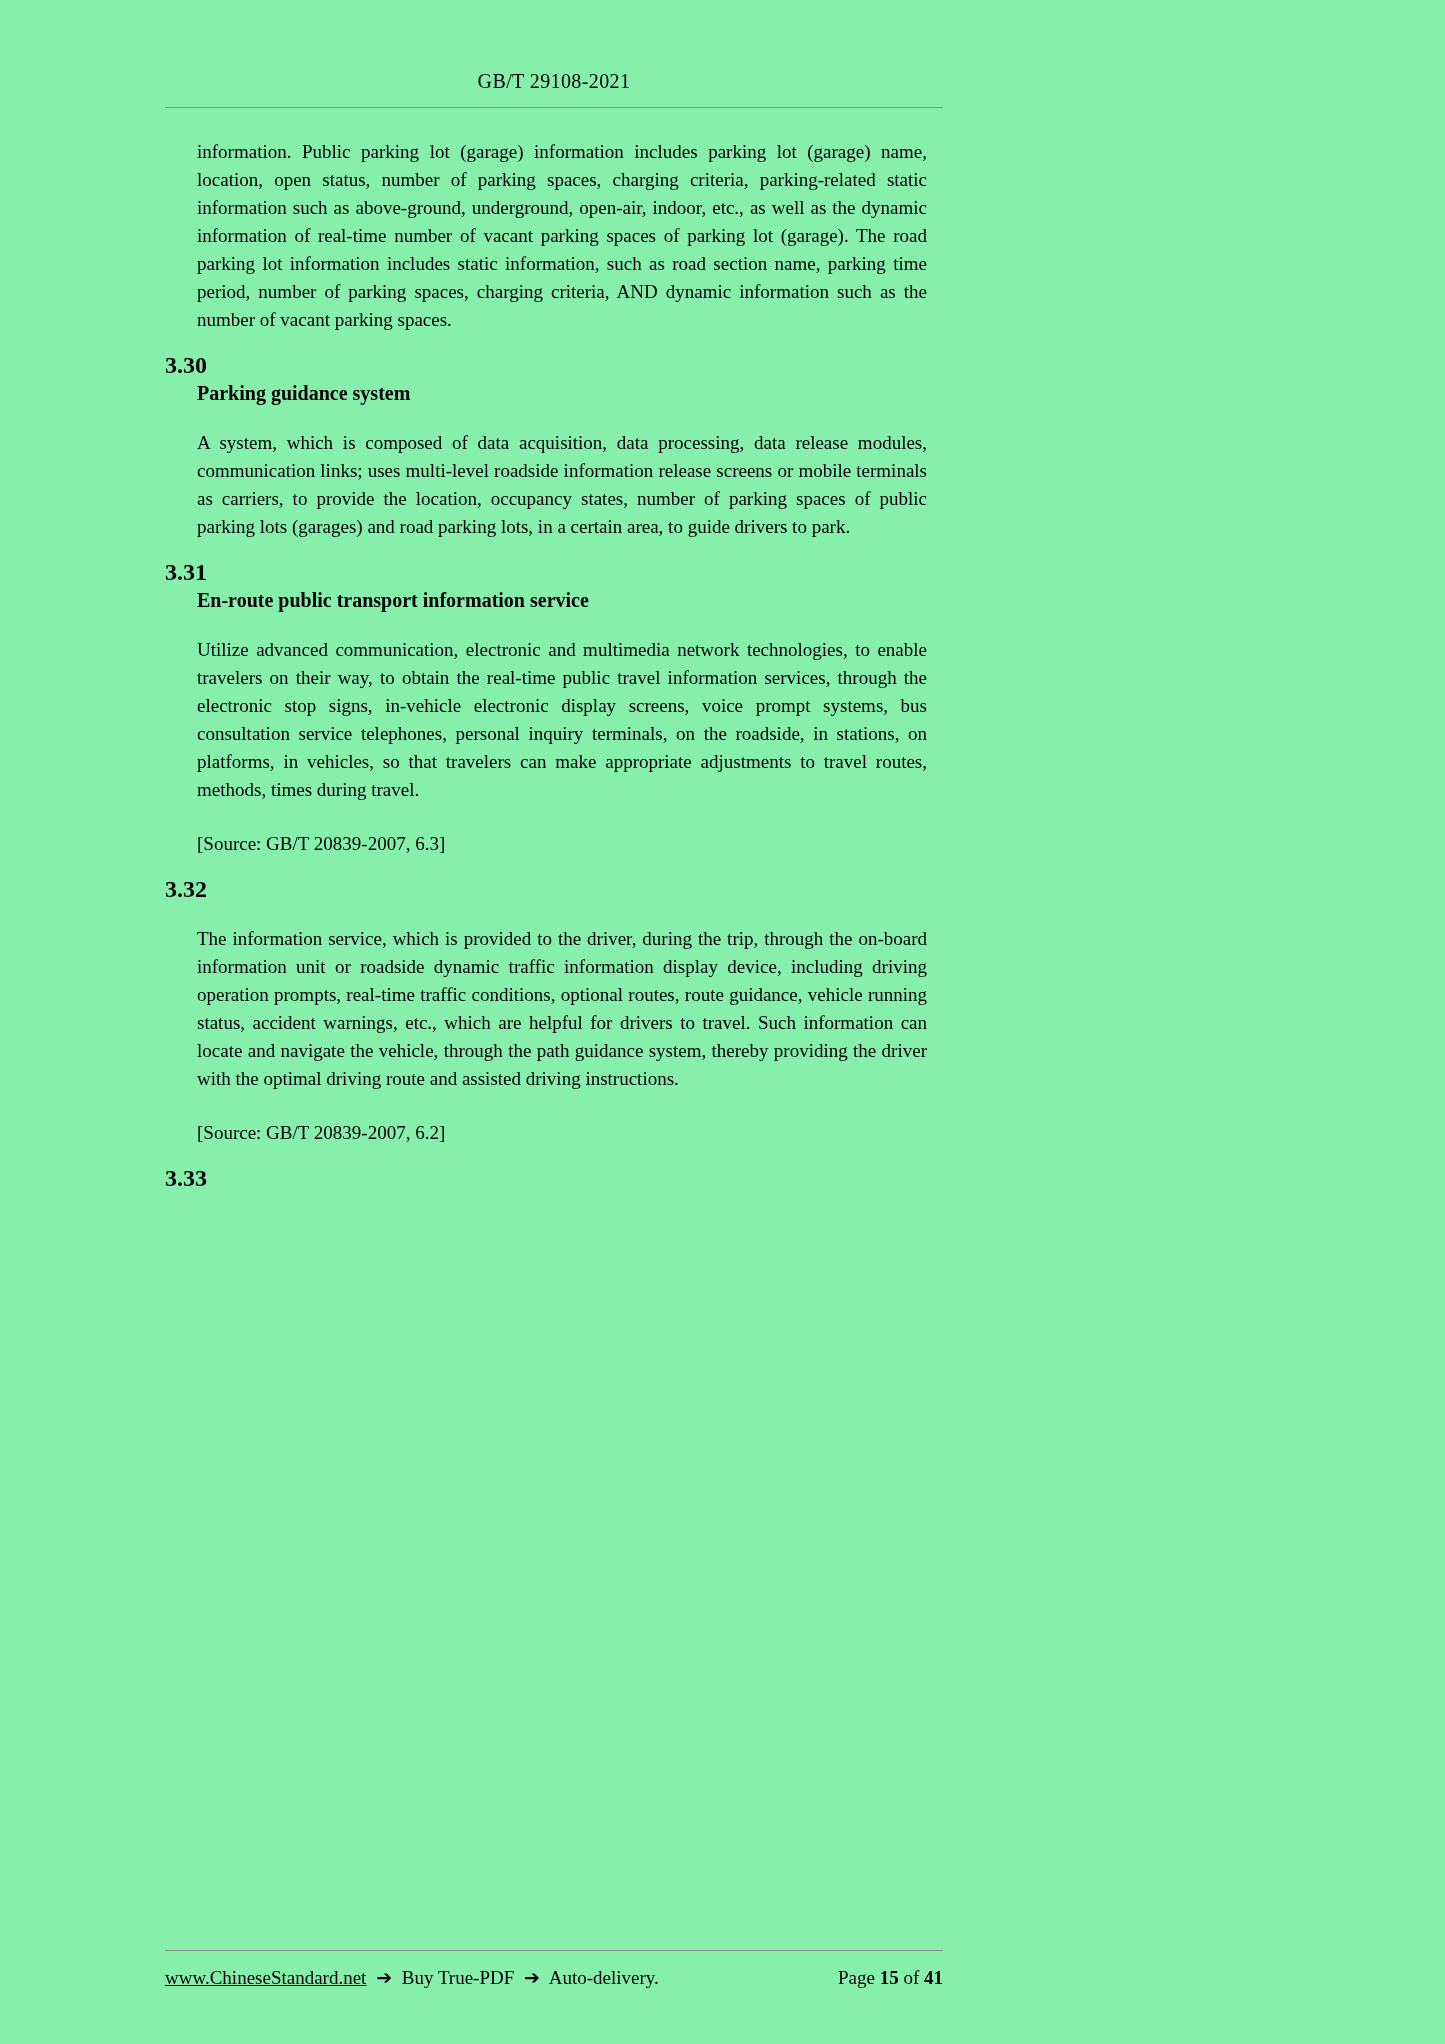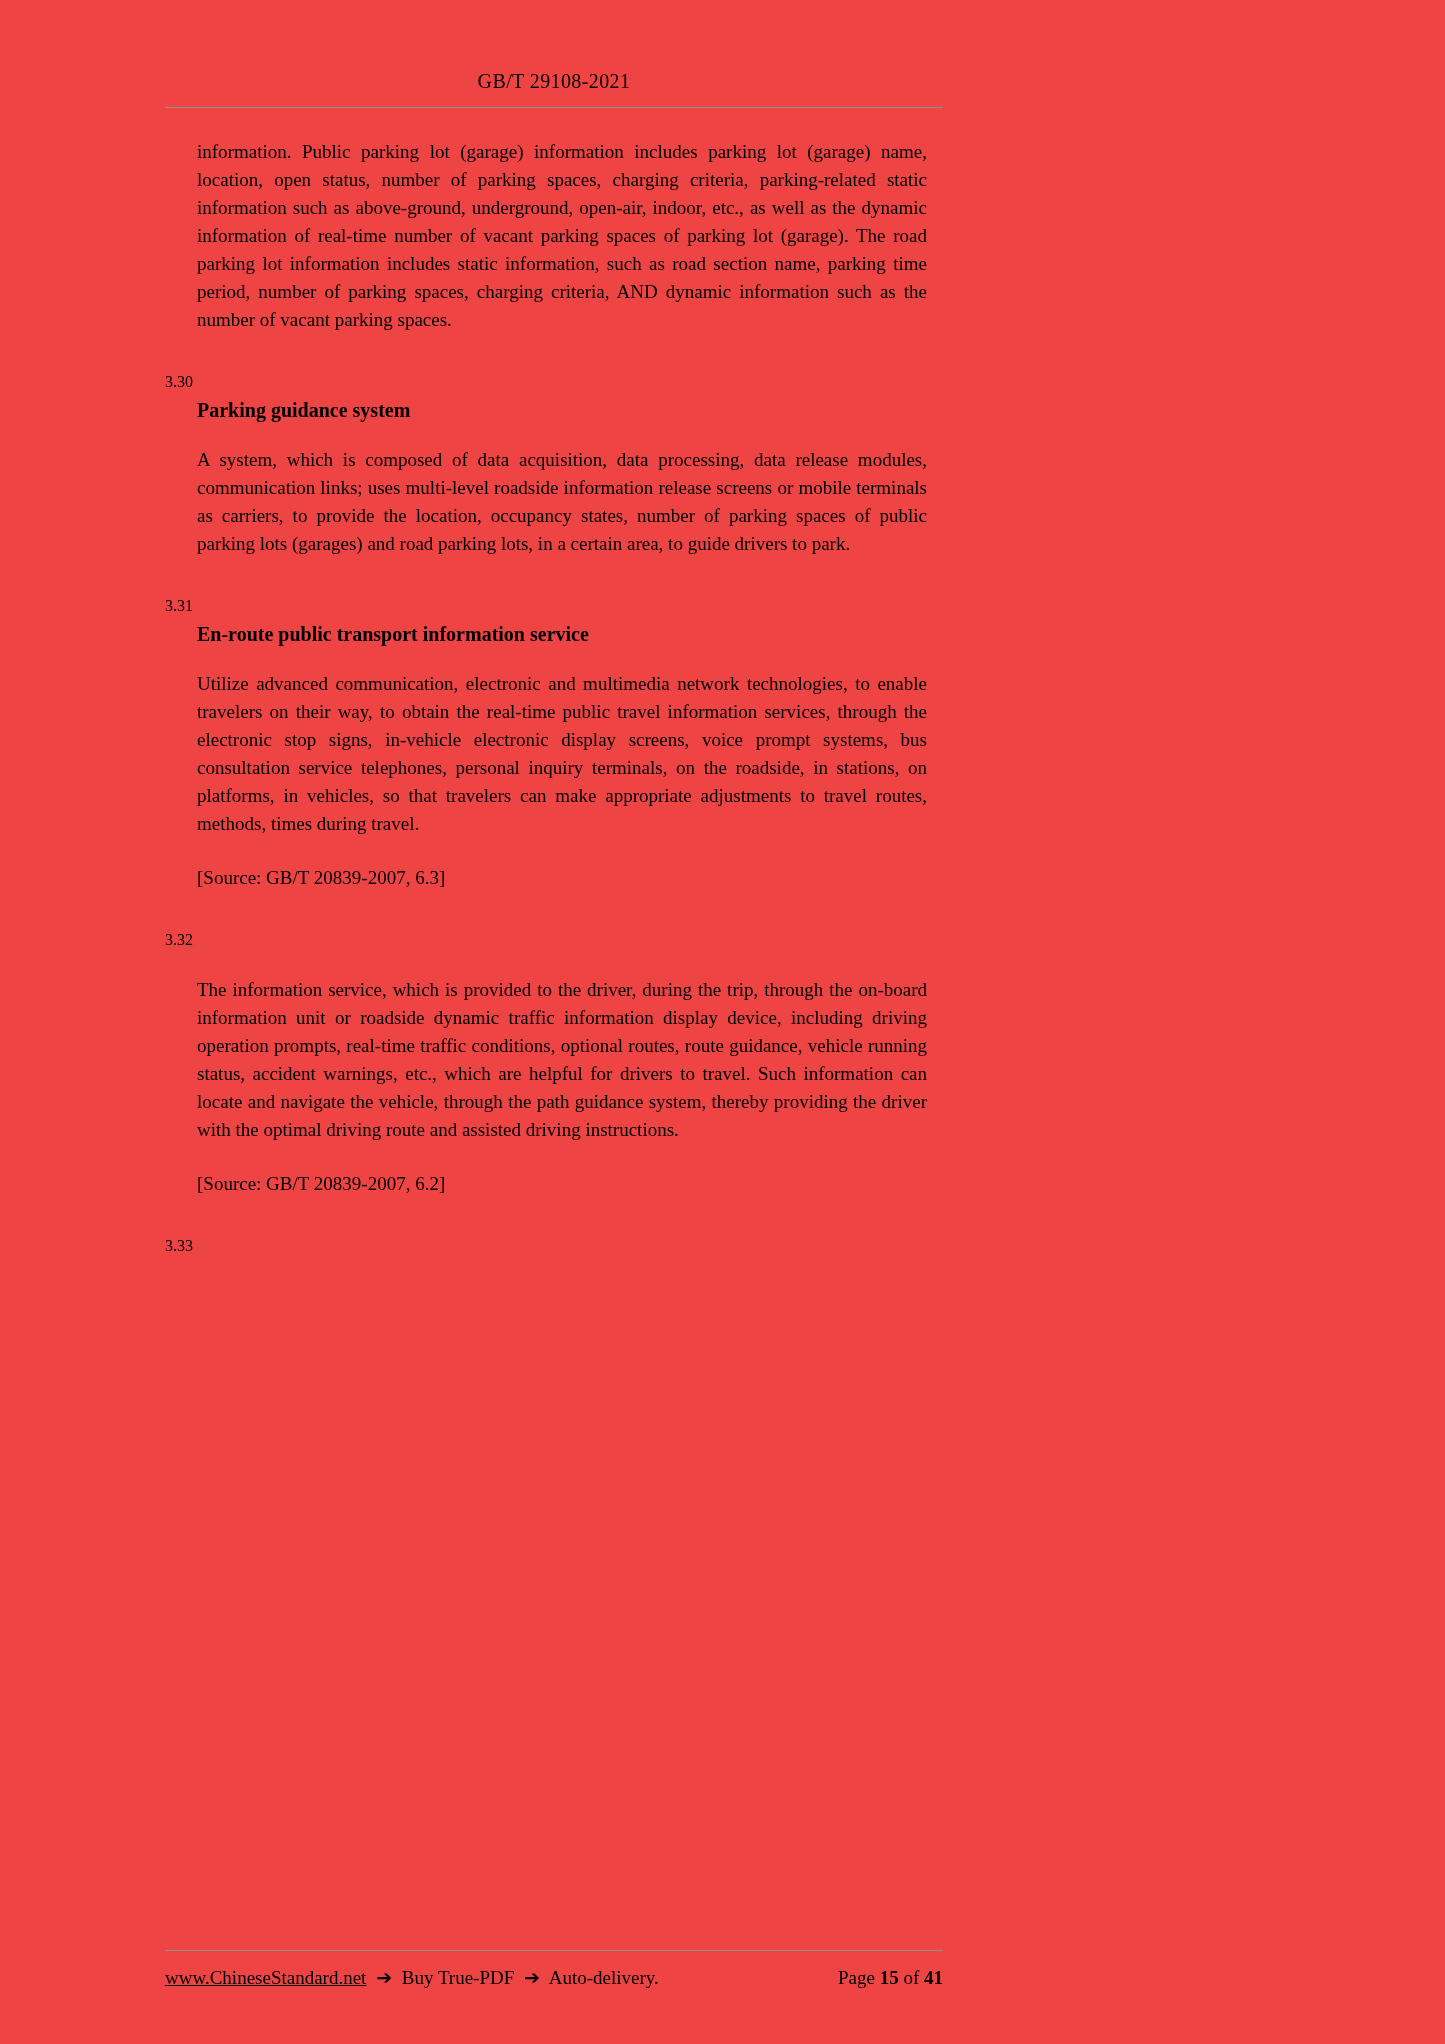--- a/index.html
+++ b/index.html
@@ -1,21 +1,21 @@
 <!DOCTYPE html>
 <html><head>
 <meta charset="utf-8">
 <style>
   * { box-sizing: border-box; }
   html, body { margin: 0; padding: 0; background: #ffffff; }
   .page {
     position: relative;
     width: 1445px;
     height: 2044px;
-    background: #ef4444;
+    background: #86efac;
     font-family: "Liberation Serif", "DejaVu Serif", serif;
     color: #000000;
     overflow: hidden;
   }
   .content {
     position: absolute;
     left: 165px;
     top: 0;
     width: 778px;
   }
@@ -31,23 +31,23 @@
     margin-top: 14px;
   }
   p { margin: 16px; }
   .body-text {
     font-size: 19px;
     line-height: 28px;
     text-align: justify;
   }
   .intro { margin-top: 30px; margin-left: 32px; }
   .section-number {
-    margin-top: 34px;
-    font-size: 16px;
-    font-weight: normal;
+    margin-top: 17px;
+    font-size: 24px;
+    font-weight: bold;
     line-height: 28px;
   }
   .section-heading {
     margin-left: 32px;
     font-size: 20px;
     font-weight: bold;
     line-height: 28px;
   }
   .indented { margin-top: 22px; margin-left: 32px; }
   .source-line {

